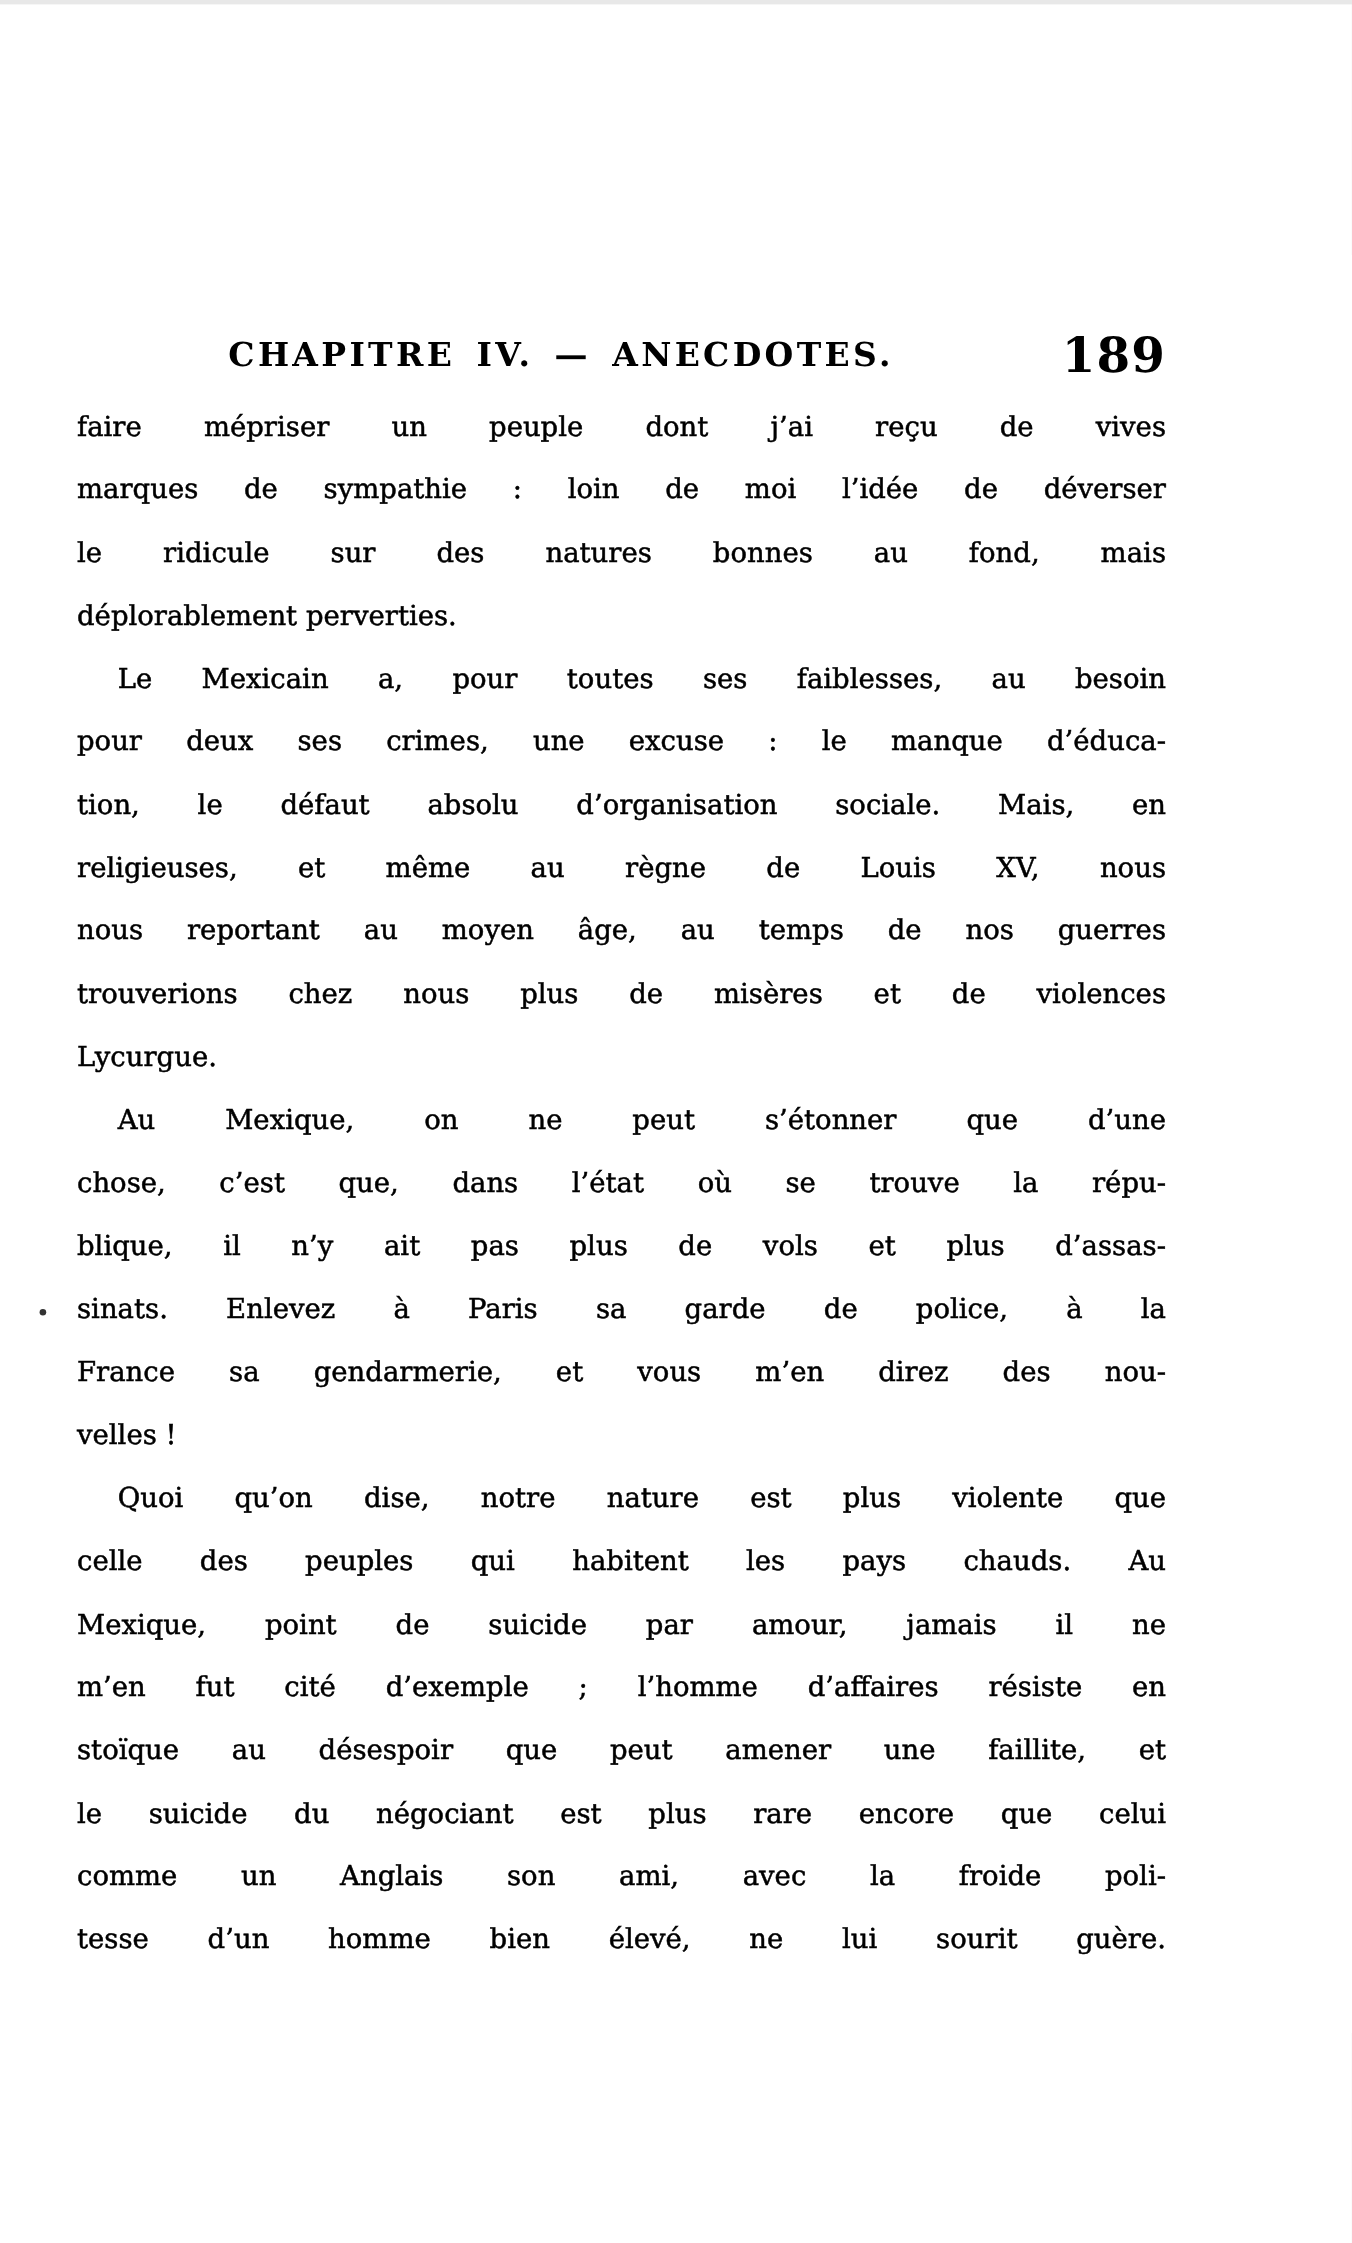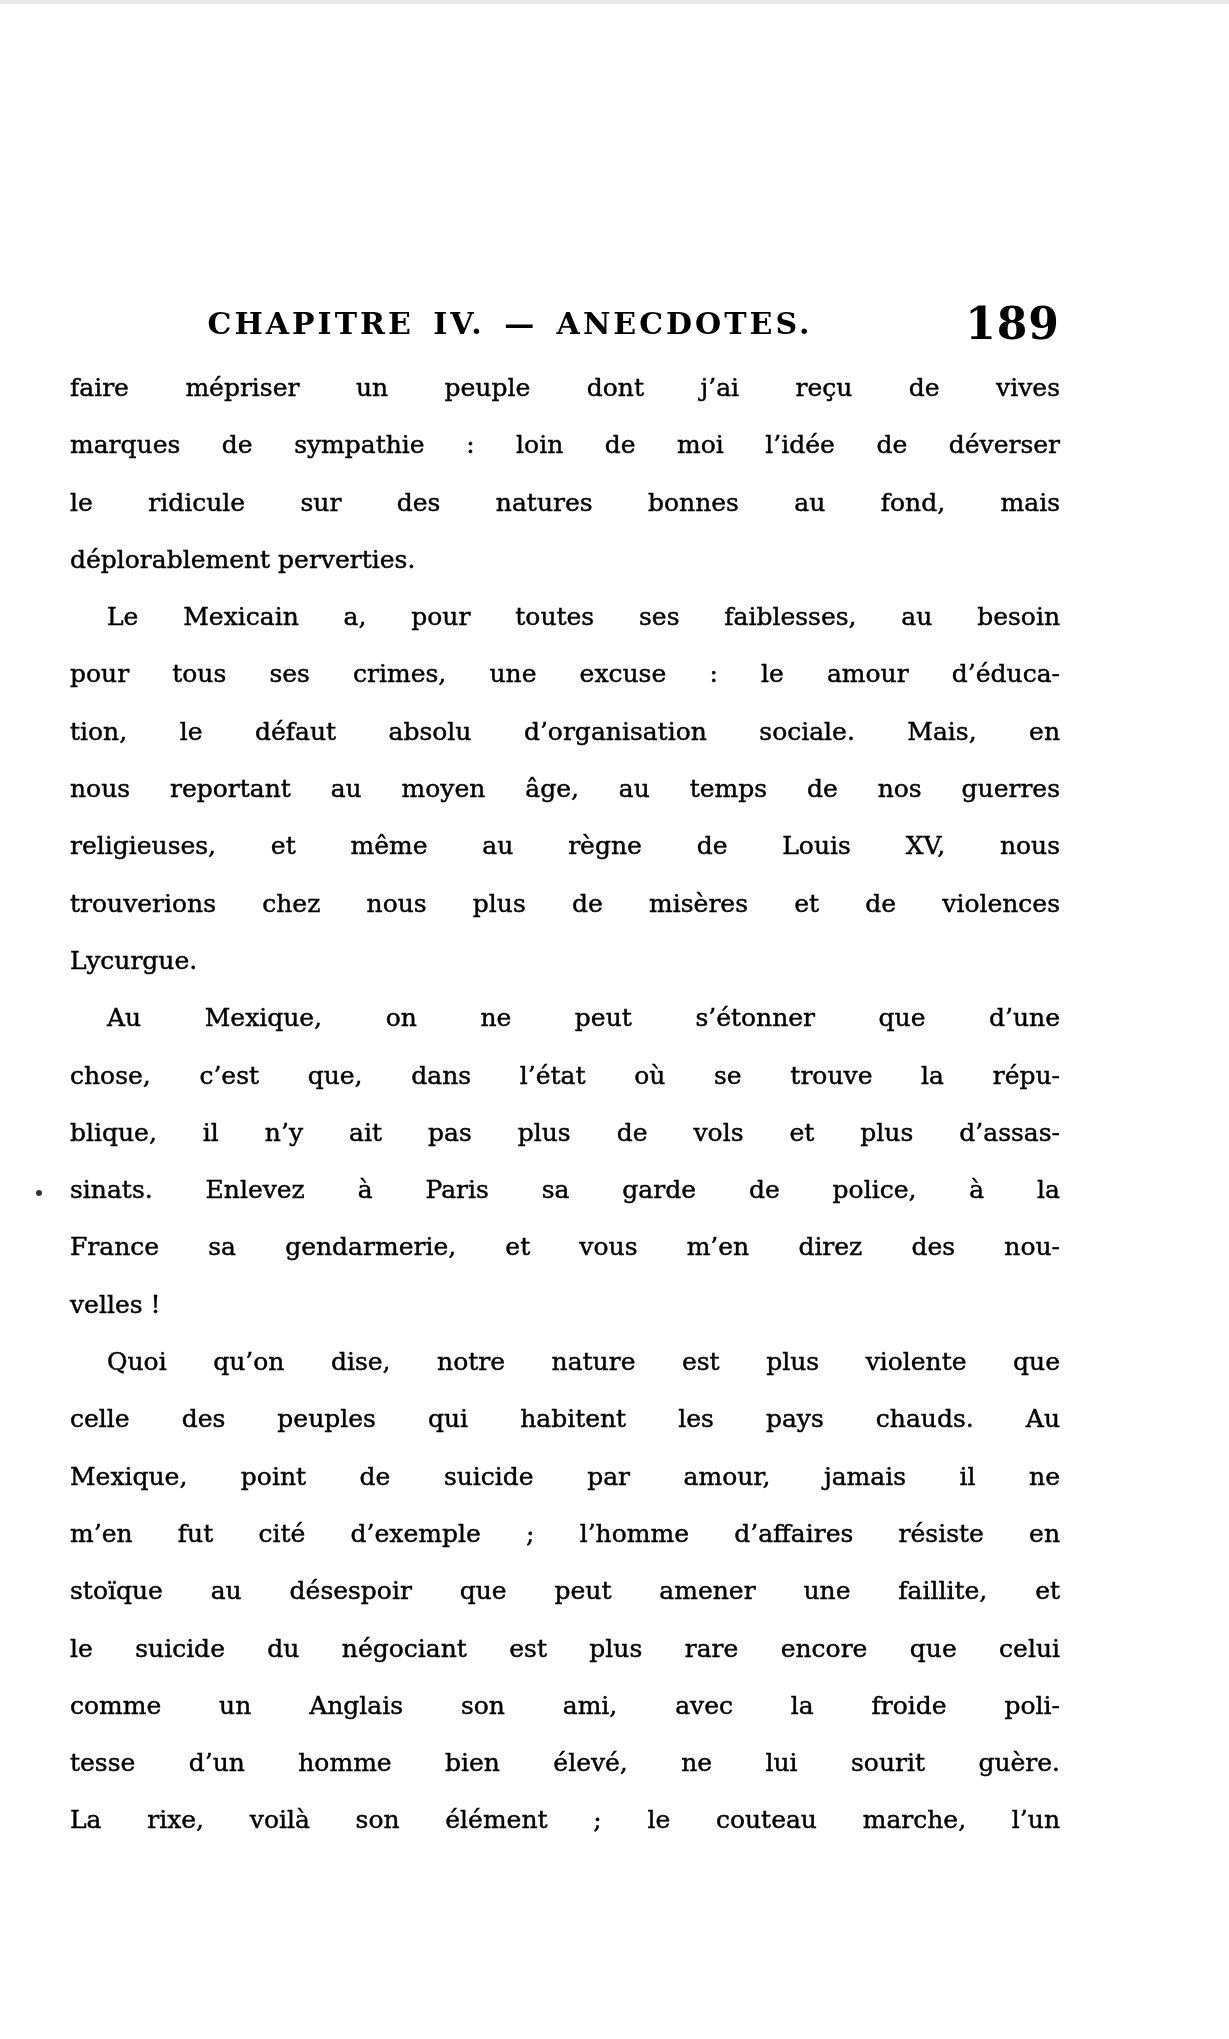--- a/index.html
+++ b/index.html
@@ -85,38 +85,37 @@
     <div class="chapter-title">CHAPITRE IV. — ANECDOTES.</div>
     <div class="page-number">189</div>
   </div>
 
   <div class="body-text">
     <div class="line j">faire mépriser un peuple dont j’ai reçu de vives</div>
     <div class="line j">marques de sympathie : loin de moi l’idée de déverser</div>
     <div class="line j">le ridicule sur des natures bonnes au fond, mais</div>
     <div class="line">déplorablement perverties.</div>
     <div class="line j ind">Le Mexicain a, pour toutes ses faiblesses, au besoin</div>
-    <div class="line j">pour tous ses crimes, une excuse : le amour d’éduca-</div>
+    <div class="line j">pour deux ses crimes, une excuse : le manque d’éduca-</div>
     <div class="line j">tion, le défaut absolu d’organisation sociale. Mais, en</div>
+    <div class="line j">religieuses, et même au règne de Louis XV, nous</div>
     <div class="line j">nous reportant au moyen âge, au temps de nos guerres</div>
-    <div class="line j">religieuses, et même au règne de Louis XV, nous</div>
     <div class="line j">trouverions chez nous plus de misères et de violences</div>
     <div class="line">Lycurgue.</div>
     <div class="line j ind">Au Mexique, on ne peut s’étonner que d’une</div>
     <div class="line j">chose, c’est que, dans l’état où se trouve la répu-</div>
     <div class="line j">blique, il n’y ait pas plus de vols et plus d’assas-</div>
     <div class="line j">sinats. Enlevez à Paris sa garde de police, à la</div>
     <div class="line j">France sa gendarmerie, et vous m’en direz des nou-</div>
     <div class="line">velles !</div>
     <div class="line j ind">Quoi qu’on dise, notre nature est plus violente que</div>
     <div class="line j">celle des peuples qui habitent les pays chauds. Au</div>
     <div class="line j">Mexique, point de suicide par amour, jamais il ne</div>
     <div class="line j">m’en fut cité d’exemple ; l’homme d’affaires résiste en</div>
     <div class="line j">stoïque au désespoir que peut amener une faillite, et</div>
     <div class="line j">le suicide du négociant est plus rare encore que celui</div>
     <div class="line j">comme un Anglais son ami, avec la froide poli-</div>
     <div class="line j">tesse d’un homme bien élevé, ne lui sourit guère.</div>
-    <div class="line j">La rixe, voilà son élément ; le couteau marche, l’un</div>
   </div>
 
   <div class="artifact-dot"></div>
 
 </div>
 
 </body></html>

